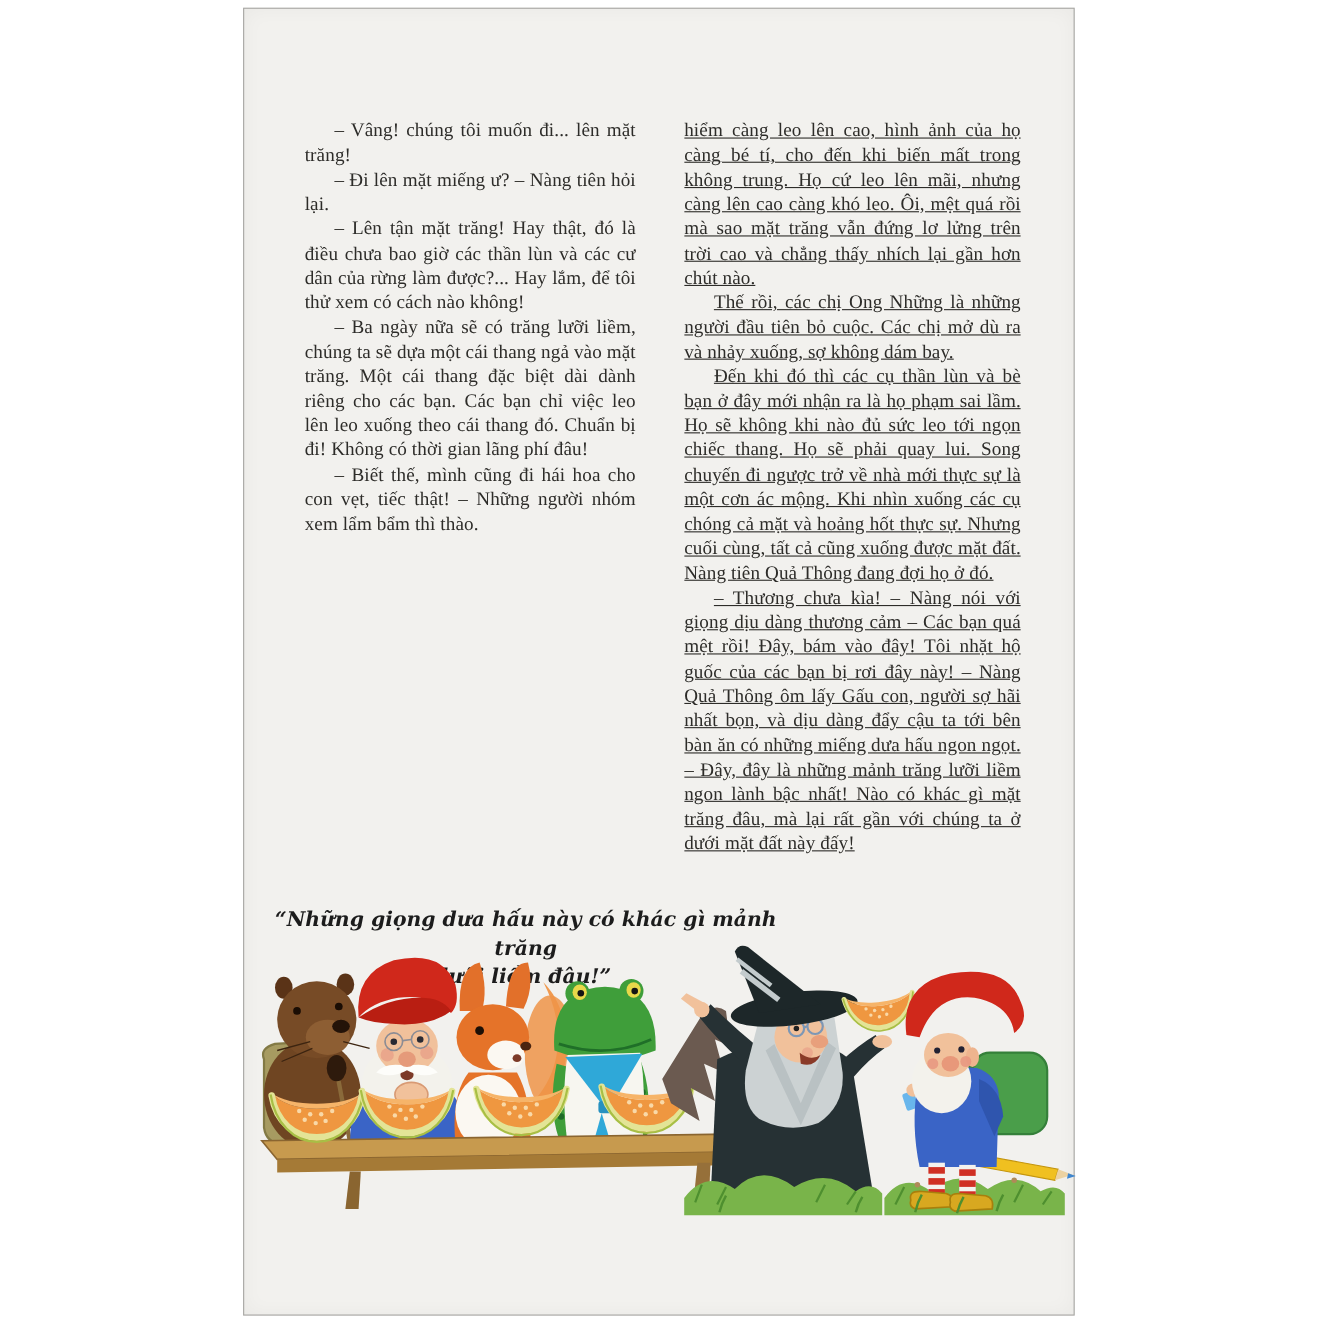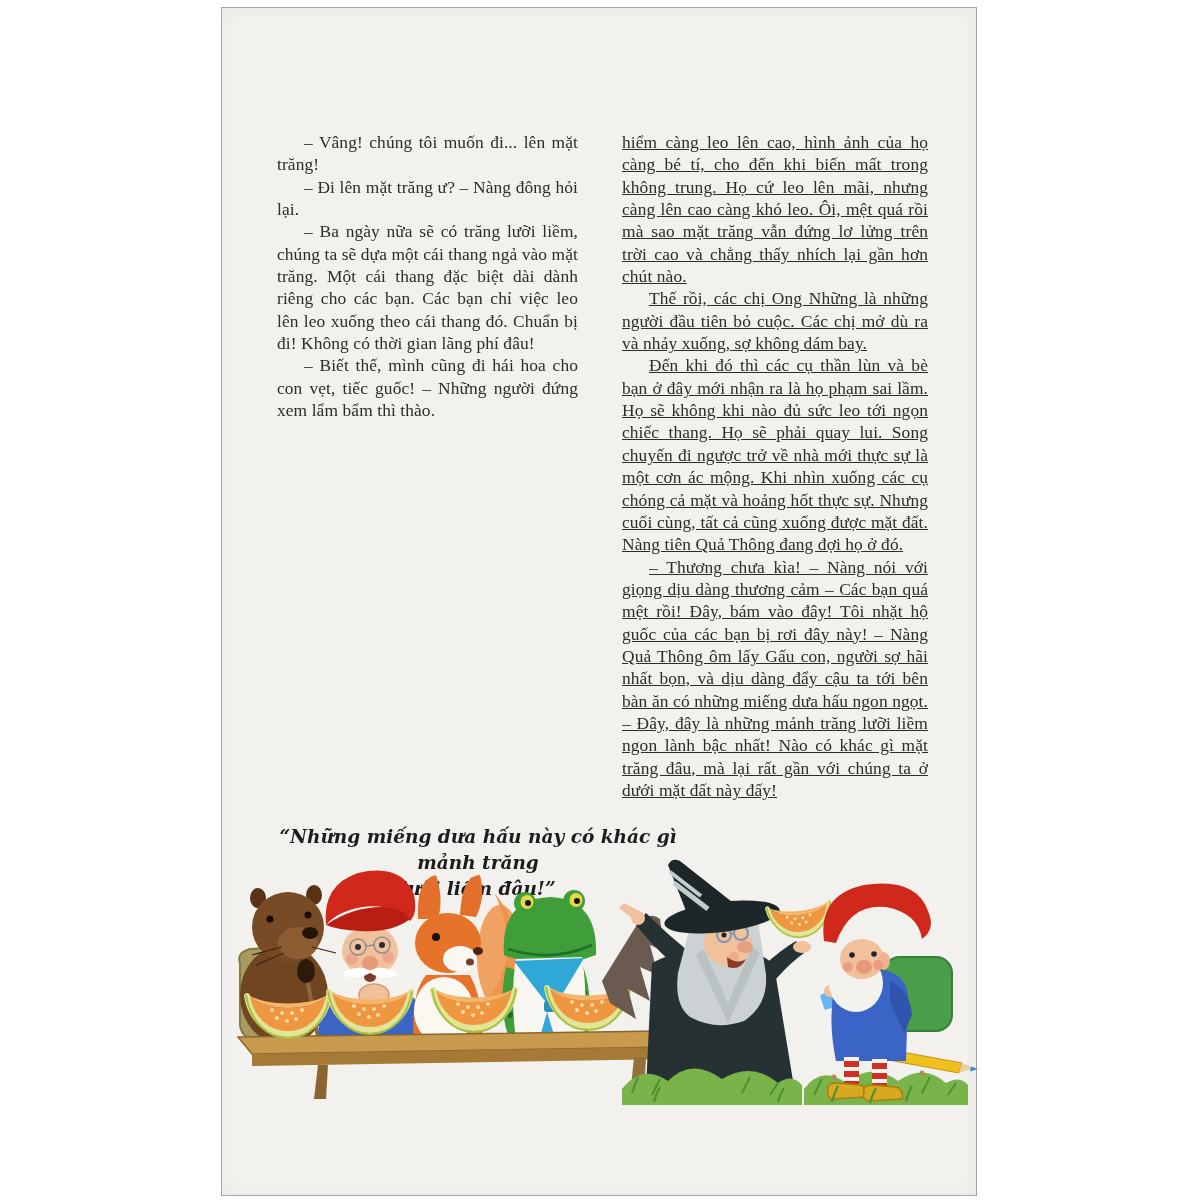--- a/index.html
+++ b/index.html
@@ -15,21 +15,20 @@
     border:1px solid #a6a5a2;
     box-sizing:border-box;
     box-shadow:inset 0 0 18px rgba(0,0,0,0.04);
   }
   .col{
     position:absolute;top:99px;height:726px;overflow:hidden;
     text-align:justify;
     font-size:17.4px;line-height:22.35px;
     color:#2d2c29;
     letter-spacing:0.1px;
-    margin-top:24px;
   }
   .col p{margin:0;text-indent:27px;}
   .col p.noindent{text-indent:0;}
   .col-left{left:55px;width:301px;}
   .col-right{left:400px;width:306px;text-decoration:underline;}
   .caption{
     position:absolute;left:26px;top:816px;width:460px;
     text-align:center;
     font-family:"DejaVu Serif", serif;
     font-style:italic;font-weight:bold;
@@ -38,34 +37,35 @@
   }
   svg.illus{position:absolute;left:0;top:847px;width:756px;height:250px;}
 </style>
 </head>
 <body>
 
 <div class="page">
 
   <div class="col col-left">
       <p>– Vâng! chúng tôi muốn đi... lên mặt trăng!</p>
-      <p>– Đi lên mặt trăng ư? – Nàng đông hỏi lại.</p>
+      <p>– Đi lên mặt miếng ư? – Nàng tiên hỏi lại.</p>
+      <p>– Lên tận mặt trăng! Hay thật, đó là điều chưa bao giờ các thần lùn và các cư dân của rừng làm được?... Hay lắm, để tôi thử xem có cách nào không!</p>
       <p>– Ba ngày nữa sẽ có trăng lưỡi liềm, chúng ta sẽ dựa một cái thang ngả vào mặt trăng. Một cái thang đặc biệt dài dành riêng cho các bạn. Các bạn chỉ việc leo lên leo xuống theo cái thang đó. Chuẩn bị đi! Không có thời gian lãng phí đâu!</p>
-      <p>– Biết thế, mình cũng đi hái hoa cho con vẹt, tiếc guốc! – Những người đứng xem lẩm bẩm thì thào.</p>
+      <p>– Biết thế, mình cũng đi hái hoa cho con vẹt, tiếc thật! – Những người nhóm xem lẩm bẩm thì thào.</p>
     </div>
 
   <div class="col col-right">
       <p class="noindent">hiểm càng leo lên cao, hình ảnh của họ càng bé tí, cho đến khi biến mất trong không trung. Họ cứ leo lên mãi, nhưng càng lên cao càng khó leo. Ôi, mệt quá rồi mà sao mặt trăng vẫn đứng lơ lửng trên trời cao và chẳng thấy nhích lại gần hơn chút nào.</p>
       <p>Thế rồi, các chị Ong Những là những người đầu tiên bỏ cuộc. Các chị mở dù ra và nhảy xuống, sợ không dám bay.</p>
       <p>Đến khi đó thì các cụ thần lùn và bè bạn ở đây mới nhận ra là họ phạm sai lầm. Họ sẽ không khi nào đủ sức leo tới ngọn chiếc thang. Họ sẽ phải quay lui. Song chuyến đi ngược trở về nhà mới thực sự là một cơn ác mộng. Khi nhìn xuống các cụ chóng cả mặt và hoảng hốt thực sự. Nhưng cuối cùng, tất cả cũng xuống được mặt đất. Nàng tiên Quả Thông đang đợi họ ở đó.</p>
       <p>– Thương chưa kìa! – Nàng nói với giọng dịu dàng thương cảm – Các bạn quá mệt rồi! Đây, bám vào đây! Tôi nhặt hộ guốc của các bạn bị rơi đây này! – Nàng Quả Thông ôm lấy Gấu con, người sợ hãi nhất bọn, và dịu dàng đẩy cậu ta tới bên bàn ăn có những miếng dưa hấu ngon ngọt. – Đây, đây là những mảnh trăng lưỡi liềm ngon lành bậc nhất! Nào có khác gì mặt trăng đâu, mà lại rất gần với chúng ta ở dưới mặt đất này đấy!</p>
     </div>
 
   <div class="caption">
-    <div>“Những miếng dưa hấu này có khác gì mảnh trăng</div>
+    <div>“Những giọng dưa hấu này có khác gì mảnh trăng</div>
     <div>lưỡi liềm đâu!”</div>
   </div>
 
   <svg class="illus" viewBox="0 0 756 250" xmlns="http://www.w3.org/2000/svg">
     <defs>
       <g id="melon">
         <path d="M2,10 C18,30 70,30 86,10 C84,36 66,54 44,54 C22,54 4,36 2,10 Z" fill="#ef9740"></path>
         <path d="M2,10 C18,30 70,30 86,10 C70,24 18,24 2,10 Z" fill="#f6b469"></path>
         <path d="M3,13 C7,37 24,51 44,51 C64,51 81,37 85,13" fill="none" stroke="#e3e496" stroke-width="6" stroke-linecap="round"></path>
         <path d="M2,12 C6,38 23,55 44,55 C65,55 82,38 86,12" fill="none" stroke="#a8bf45" stroke-width="2"></path>

